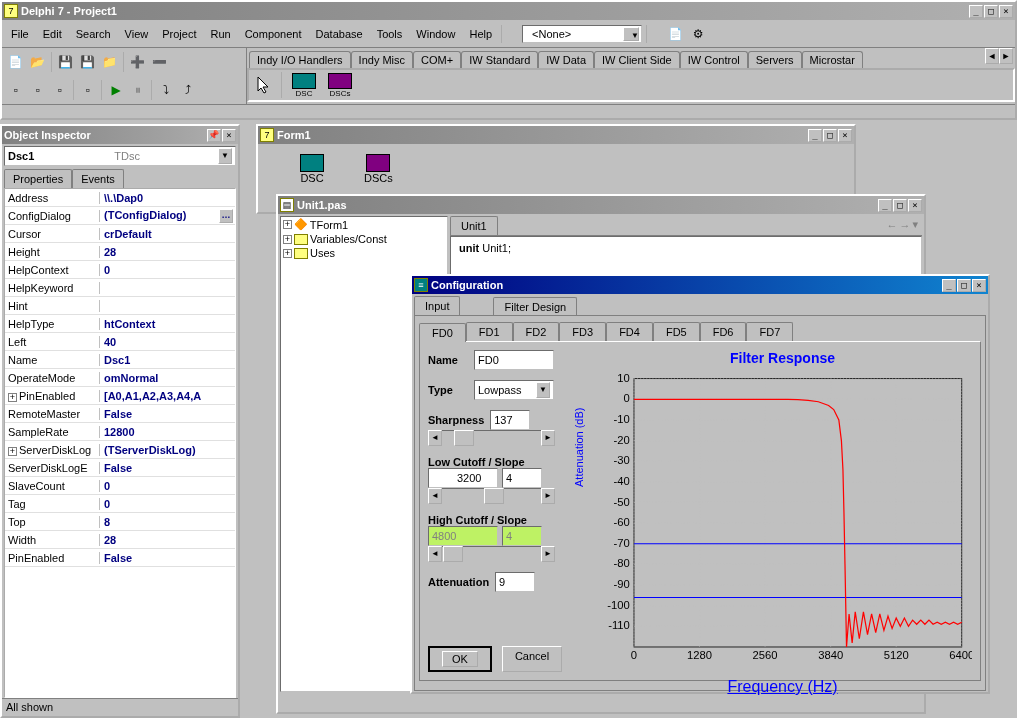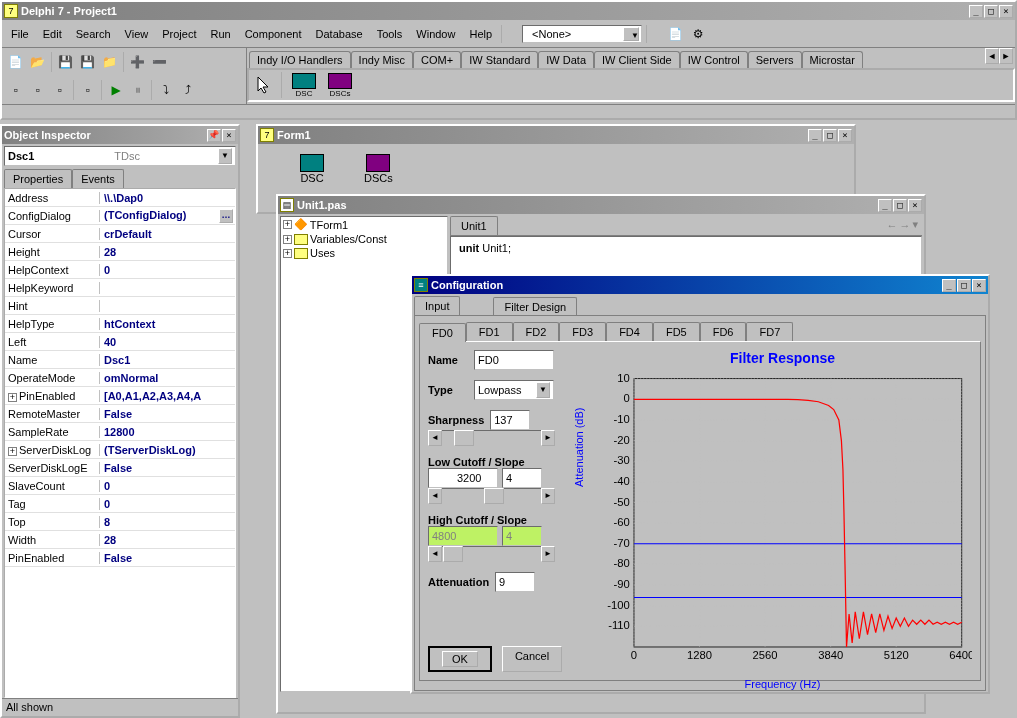--- a/index.html
+++ b/index.html
@@ -92,21 +92,21 @@
 .fd-slider .btn-l { left: -1px; } .fd-slider .btn-r { right: -1px; }
 .fd-slider .thumb { position: absolute; top: -1px; width: 20px; height: 16px; background: #c0c0c0; border: 1px outset #fff; }
 .fd-btns { display: flex; gap: 10px; margin-top: auto; }
 .fd-button { padding: 3px 12px; border: 1px outset #fff; background: #c0c0c0; cursor: pointer; }
 .fd-button.default { border: 2px solid #000000; }
 .fd-button.default .inner { border: 1px outset #fff; padding: 1px 9px; display: inline-block; }
 .chart-area { flex: 1; position: relative; padding-left: 10px; }
 .chart-title { color: #0000ff; font-weight: bold; font-size: 14px; text-align: center; }
 .chart-svg { width: 100%; height: 310px; }
 .axis-label-y { position: absolute; left: -4px; top: 50%; transform: rotate(-90deg) translateX(30px); color: #0000ff; font-size: 11px; transform-origin: left center; }
-.axis-label-x { text-align: center; color: #0000ff; font-size: 11px; }
+.axis-label-x { text-align: center; color: #0000ff; font-size: 16px; text-decoration: underline; }
 </style>
 </head>
 <body>
 
 <div class="window" style="left:0;top:0;width:1017px;height:120px;">
   <div class="titlebar">
     <span class="ticon">7</span>
     <span class="ttext">Delphi 7 - Project1</span>
     <div class="wbtns">
       <div class="wbtn">_</div>

